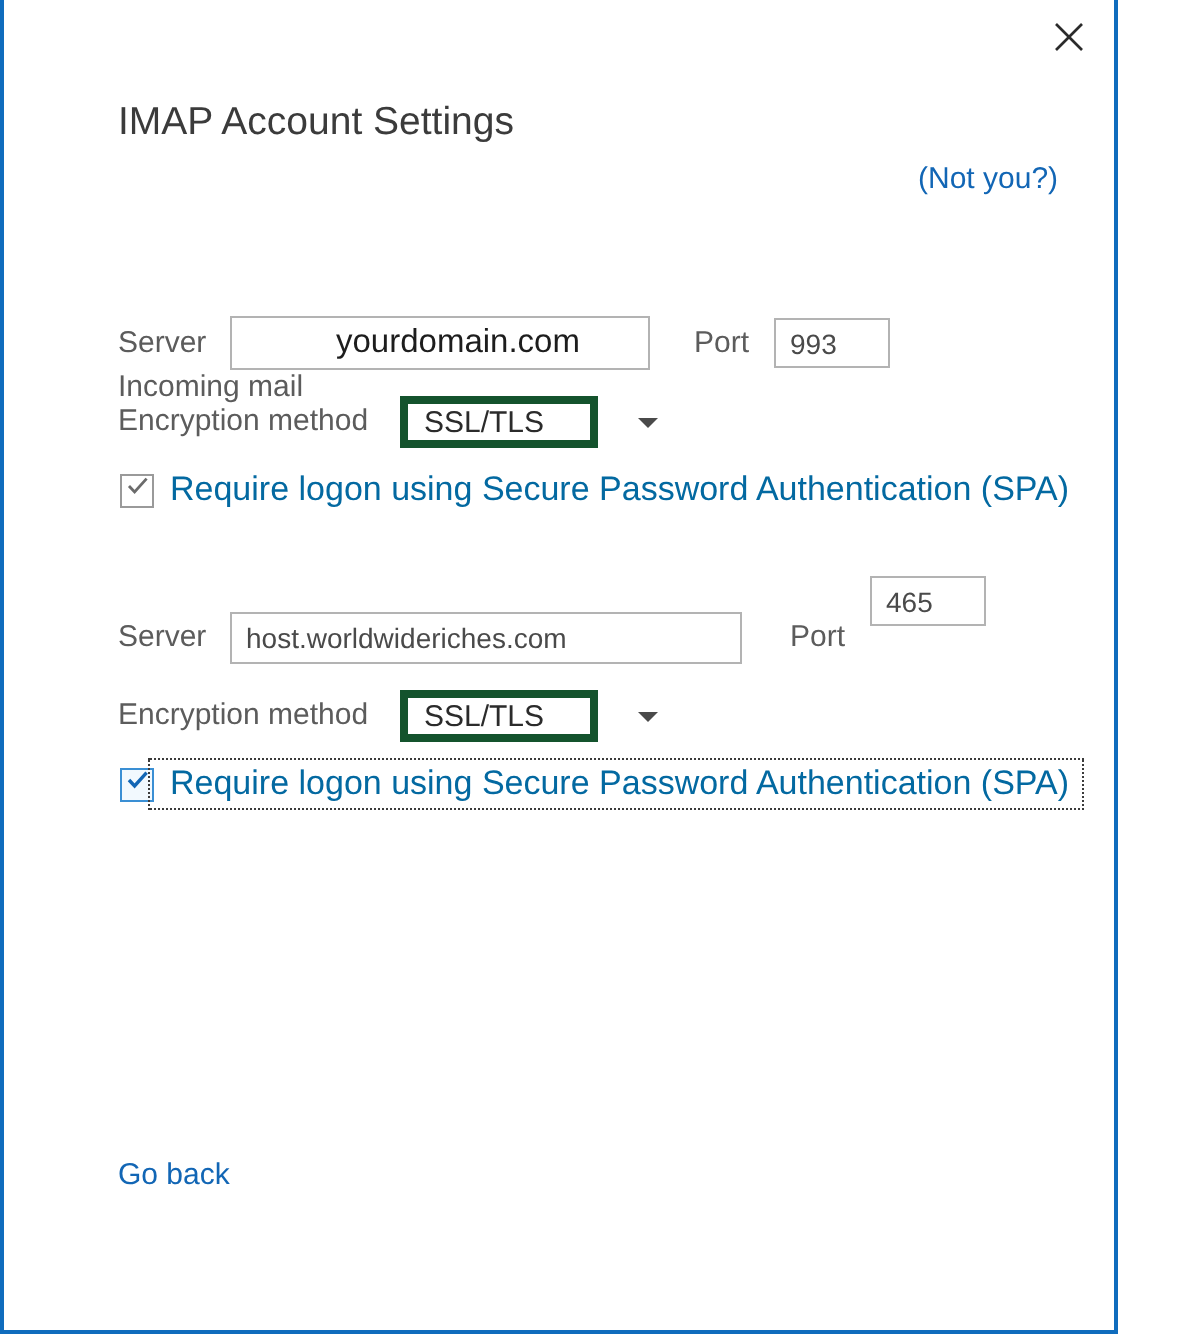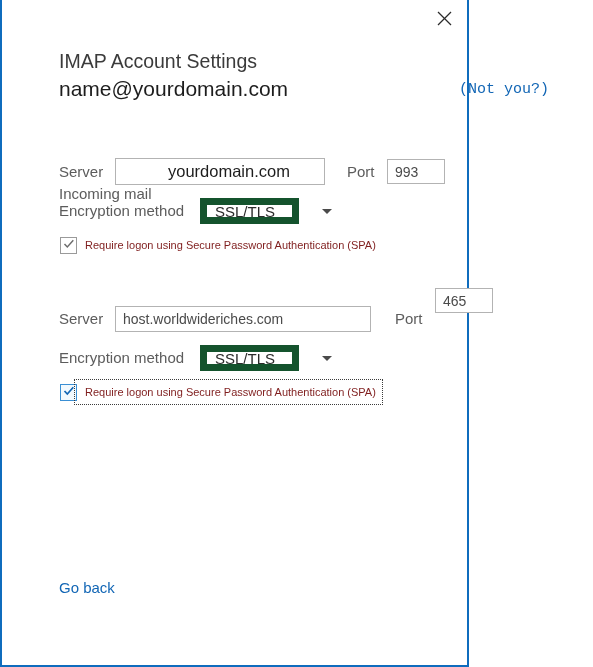--- a/index.html
+++ b/index.html
@@ -13,21 +13,21 @@
     overflow: hidden;
     font-family: "Liberation Sans", sans-serif;
     -webkit-font-smoothing: antialiased;
   }
 
   
   .window {
     position: absolute;
     left: 0;
     top: 0;
-    width: 469px;
+    width: 559px;
     height: 667px;
     box-sizing: border-box;
     background: #ffffff;
     border-left: 2px solid #0f6cbd;
     border-right: 2px solid #0f6cbd;
     border-bottom: 2px solid #0f6cbd;
     border-top: 0;
   }
 
   
@@ -75,21 +75,20 @@
   }
   .notyou {
     position: absolute;
     left: 457px;
     top: 80px;
     font-size: 15px;
     color: #1266b5;
     line-height: 20px;
     cursor: pointer;
     white-space: nowrap;
-    font-family: Liberation Mono, monospace;
   }
 
   
   .section-label {
     position: absolute;
     font-size: 15px;
     color: #5c5c5c;
     line-height: 20px;
     white-space: nowrap;
     margin-top: 48px;
@@ -116,21 +115,21 @@
     overflow: hidden;
   }
   .val-lg { font-size: 16.5px; color: #1d1d1d; }
   .val-sm { font-size: 14px;   color: #4a4a4a; }
   .val-port { font-size: 14px; color: #4a4a4a; }
 
   
   .combobox {
     position: absolute;
     box-sizing: border-box;
-    border: 7px solid #14532d;
+    border: 4px solid #14532d;
     background: #ffffff;
     display: flex;
     align-items: center;
     justify-content: space-between;
     cursor: default;
     gap: 47px;
   }
   .combobox .cb-val {
     padding-left: 8px;
     font-size: 15px;
@@ -168,22 +167,22 @@
     display: flex;
     align-items: center;
     justify-content: center;
     flex: 0 0 auto;
   }
   .cbbox.focused {
     border: 1px solid #3a8fd4;
     background: #f2f9fe;
   }
   .cbrow .cblabel {
-    font-size: 11px;
-    color: #7f1d1d;
+    font-size: 17px;
+    color: #0369a1;
     line-height: 20px;
     white-space: nowrap;
     padding-left: 8px;
   }
   .cbrow.focusring .cblabel {
     outline: 1px dotted #3b3b3b;
     outline-offset: 2px;
     padding-right: 4px;
   }
 
@@ -227,21 +226,20 @@
         <svg width="15" height="15" viewBox="0 0 15 15">
           <line x1="1" y1="1" x2="14" y2="14" stroke="#2b2b2b" stroke-width="1.3"></line>
           <line x1="14" y1="1" x2="1" y2="14" stroke="#2b2b2b" stroke-width="1.3"></line>
         </svg>
       </span>
     </div>
   </div>
 
   <div class="heading">
     <div class="line1">IMAP Account Settings</div>
-    <div class="line2">name@yourdomain.com</div>
   </div>
   <div class="notyou">(Not you?)</div>
 
   <div class="section-label" style="left:57px; top:136px;">Incoming mail</div>
 
   <div class="field-label" style="left:57px; top:162px;">Server</div>
 
   <div class="textbox" style="left:113px; top:158px; width:210px; height:27px;padding-left:45px;">
     <span class="val val-lg">yourdomain.com</span>
   </div>

